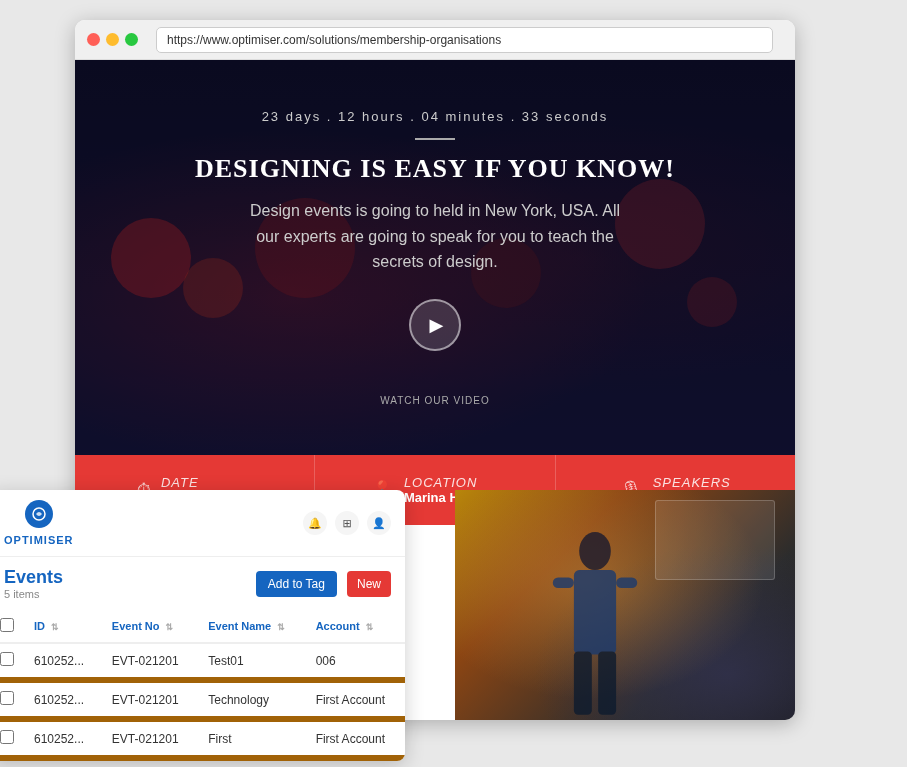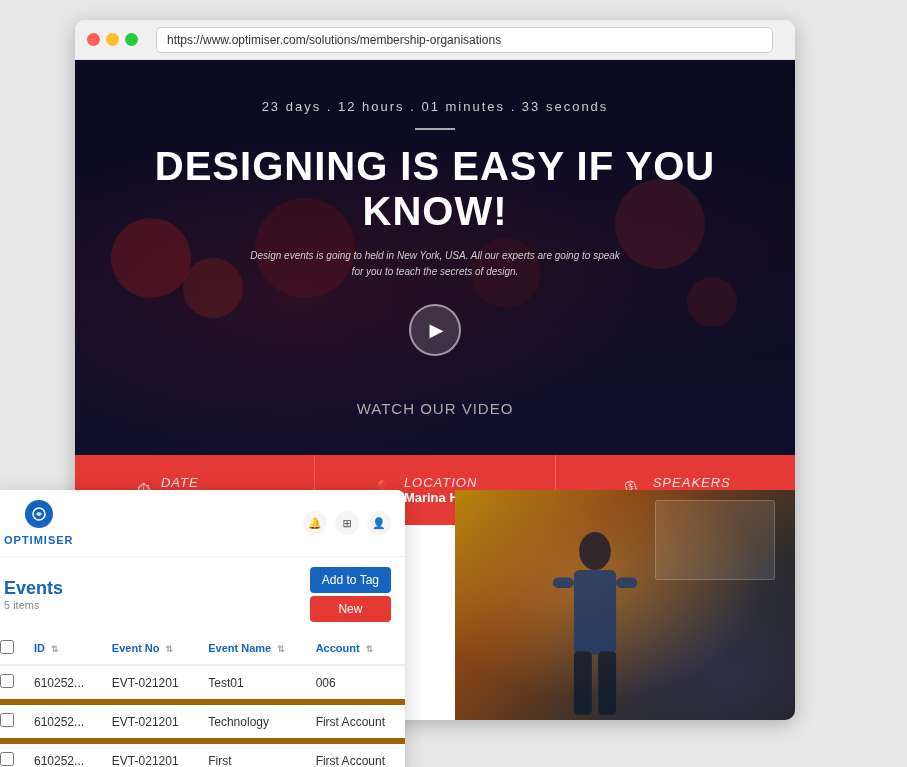--- a/index.html
+++ b/index.html
@@ -125,34 +125,34 @@
 
     .hero-divider {
       width: 40px;
       height: 2px;
       background: #aaa;
       margin: 6px auto 14px;
     }
 
     .hero-title {
       color: #fff;
-      font-size: 40px;
+      font-size: 26px;
       font-weight: 900;
       letter-spacing: 1px;
       text-transform: uppercase;
       margin-bottom: 14px;
+      font-family: Liberation Serif, serif;
     }
 
     .hero-subtitle {
       color: #ccc;
-      font-size: 10px;
+      font-size: 16px;
       max-width: 380px;
       line-height: 1.6;
       margin-bottom: 24px;
-      font-style: italic;
     }
 
     .play-button {
       width: 52px;
       height: 52px;
       border-radius: 50%;
       background: rgba(255,255,255,0.15);
       border: 2px solid rgba(255,255,255,0.5);
       display: flex;
       align-items: center;
@@ -162,21 +162,21 @@
     }
 
     .play-icon {
       color: #fff;
       font-size: 18px;
       margin-left: 3px;
     }
 
     .watch-label {
       color: #aaa;
-      font-size: 15px;
+      font-size: 10px;
       letter-spacing: 1px;
       text-transform: uppercase;
       margin-top: 36px;
     }
 
     
     .stats-bar {
       display: flex;
       height: 70px;
     }
@@ -318,22 +318,21 @@
       font-weight: 600;
     }
 
     .crm-count {
       font-size: 11px;
       color: #888;
     }
 
     .crm-buttons {
       display: flex;
-      gap: 3px;
-      flex-direction: column;
+      gap: 10px;
     }
 
     .btn-add-tag {
       background: #1565c0;
       color: #fff;
       border: none;
       border-radius: 4px;
       padding: 6px 12px;
       font-size: 12px;
       cursor: pointer;
@@ -431,21 +430,21 @@
           <div class="crowd-dot" style="width:80px;height:80px;left:5%;top:40%;background:rgba(180,30,30,0.3)"></div>
           <div class="crowd-dot" style="width:60px;height:60px;left:15%;top:50%;background:rgba(200,50,20,0.2)"></div>
           <div class="crowd-dot" style="width:100px;height:100px;left:25%;top:35%;background:rgba(150,20,20,0.2)"></div>
           <div class="crowd-dot" style="width:70px;height:70px;left:55%;top:45%;background:rgba(100,20,20,0.2)"></div>
           <div class="crowd-dot" style="width:90px;height:90px;left:75%;top:30%;background:rgba(180,40,40,0.2)"></div>
           <div class="crowd-dot" style="width:50px;height:50px;left:85%;top:55%;background:rgba(150,30,30,0.2)"></div>
         </div>
       </div>
 
       <div class="hero-text">
-        <div class="hero-timer">23 days . 12 hours . 01 minutes . 33 seconds</div>
+        <div class="hero-timer">23 days . 12 hours . 04 minutes . 33 seconds</div>
         <div class="hero-divider"></div>
         <h1 class="hero-title">DESIGNING IS EASY IF YOU KNOW!</h1>
         <p class="hero-subtitle">Design events is going to held in New York, USA. All our experts are going to speak for you to teach the secrets of design.</p>
         <div class="play-button">
           <span class="play-icon">▶</span>
         </div>
         <div class="watch-label">WATCH OUR VIDEO</div>
       </div>
     </div>
 

